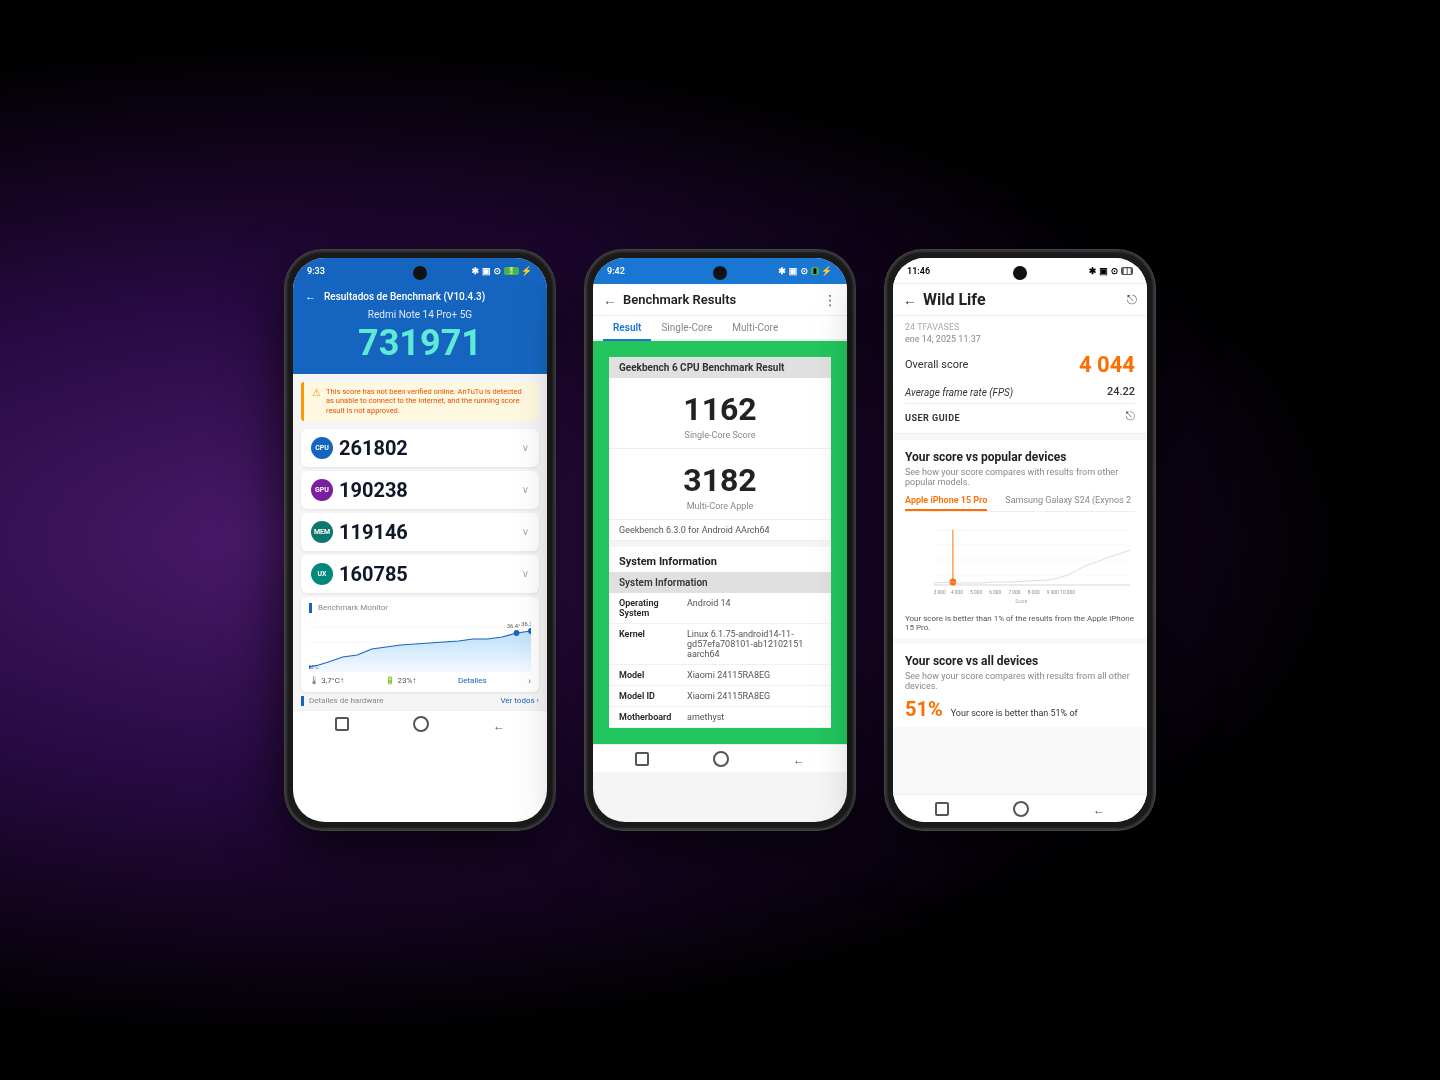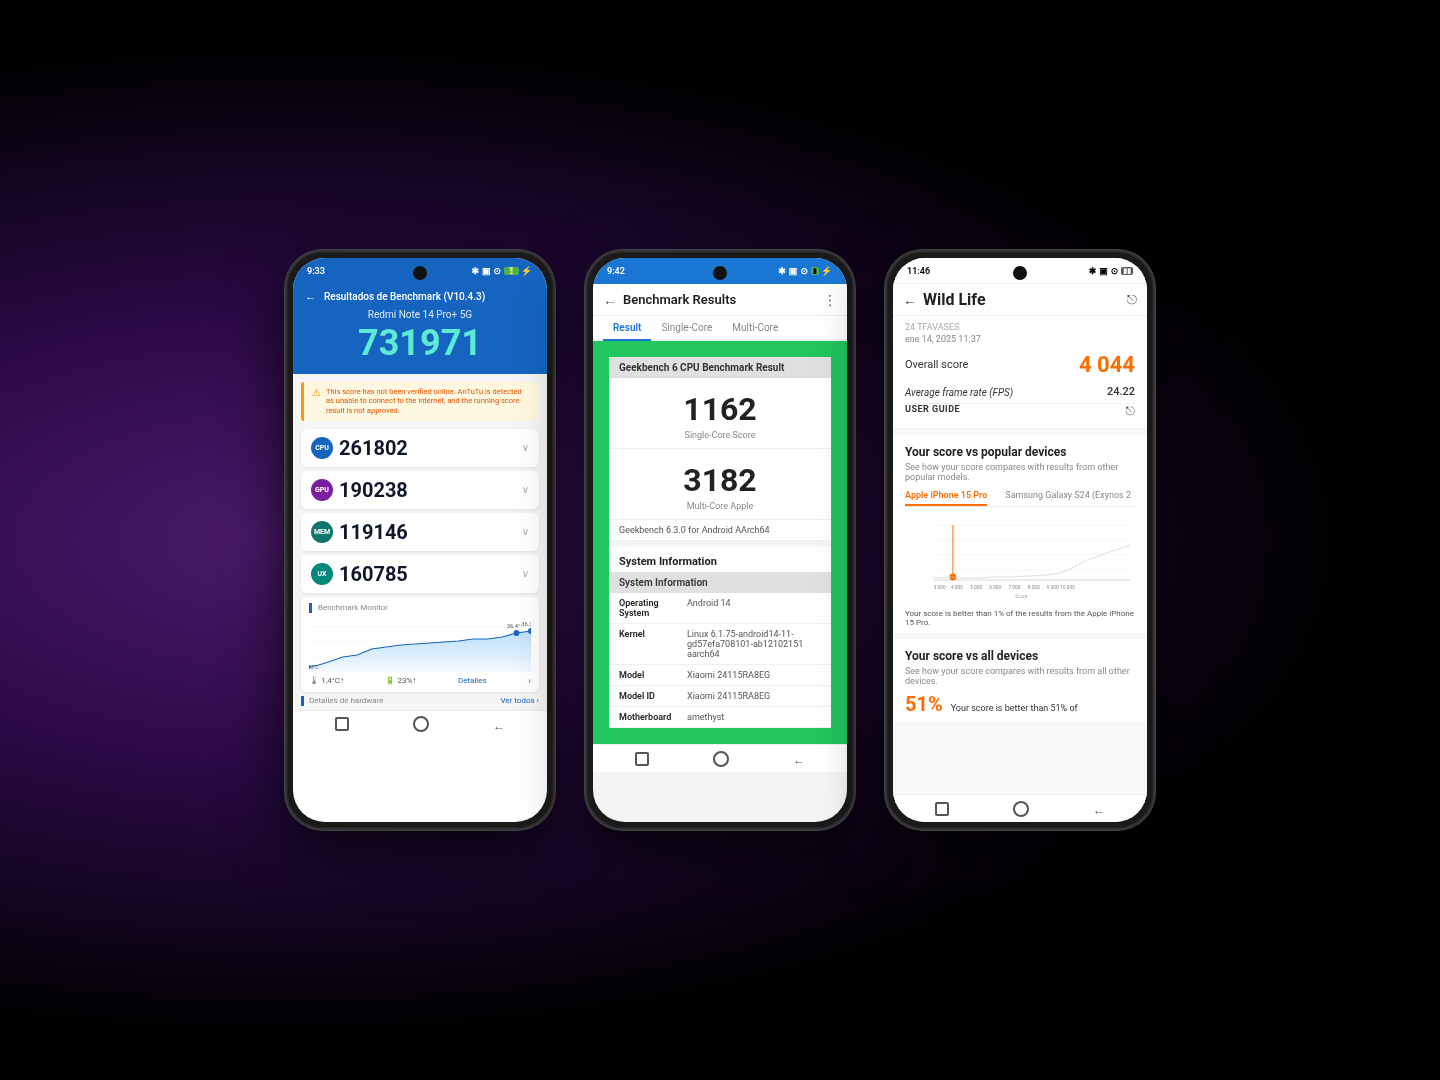--- a/index.html
+++ b/index.html
@@ -338,21 +338,22 @@
       justify-content: space-between;
       align-items: flex-end;
       margin-bottom: 5px;
     }
     .wl-fps-label { font-size: 10px; color: #333; font-style: italic; }
     .wl-fps-val   { font-size: 11px; color: #333; font-weight: 500; }
 
     .wl-guide-row {
       display: flex;
       justify-content: space-between;
-      align-items: flex-start;
+      align-items: flex-end;
+      padding-top: 5px;
       border-top: 1px solid #eee;
     }
     .wl-guide-lbl { font-size: 9px; font-weight: 700; color: #333; letter-spacing: 0.5px; }
 
     .wl-compare-section {
       background: #fff;
       margin-top: 6px;
       padding: 10px 12px 6px;
     }
 
@@ -547,21 +548,21 @@
             <circle cx="215" cy="16" r="3" fill="#1565c0"></circle>
             <text x="205" y="11" font-size="6" fill="#555">36.4°</text>
             <circle cx="230" cy="14" r="3" fill="#1565c0"></circle>
             <text x="220" y="9" font-size="6" fill="#555">36.3°</text>
             <circle cx="0" cy="50" r="2" fill="#1565c0"></circle>
             <text x="2" y="52" font-size="5" fill="#555">3°C</text>
           </svg>
         </div>
         <div class="chart-stats">
           <span class="chart-stat">
-            🌡 <span>1,4°C↑</span>
+            🌡 <span>3,7°C↑</span>
           </span>
           <span class="chart-stat">
             🔋 <span>23%↑</span>
           </span>
           <span class="chart-details">Detalles</span>
           <span style="font-size:9px;color:#1565c0;">›</span>
         </div>
       </div>
 
       <div class="hardware-row">

